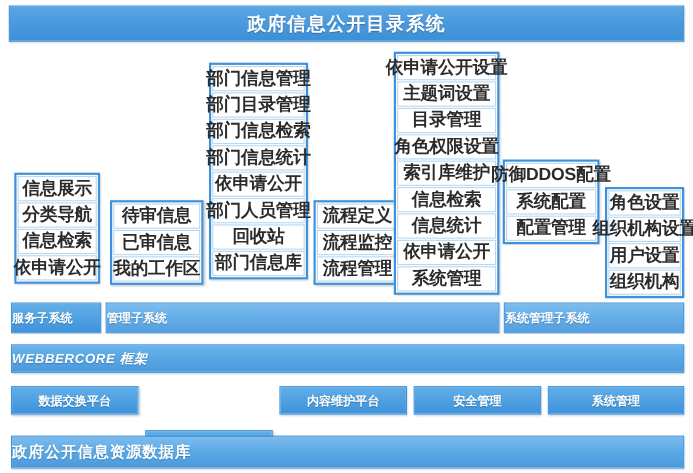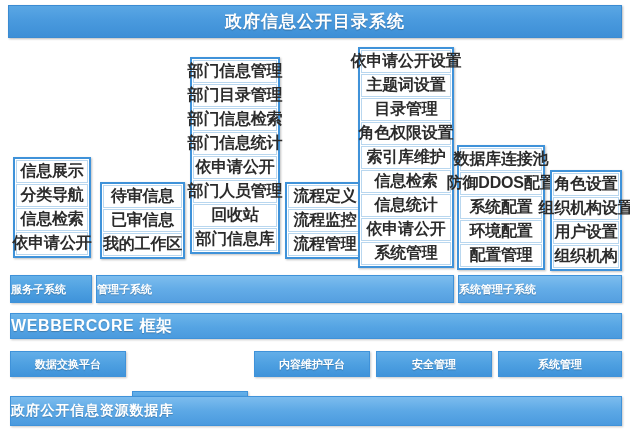--- a/index.html
+++ b/index.html
@@ -93,22 +93,23 @@
   .bar-blue {
     background: linear-gradient(to bottom, #64b0e8 0%, #4fa1e1 50%, #3f93da 100%);
   }
   .bar-light {
     background: linear-gradient(to bottom, #7dbdee 0%, #63ace7 50%, #559fe0 100%);
   }
   .bar-core {
     background: linear-gradient(to bottom, #6bb4ea 0%, #55a4e3 55%, #4a9ade 100%);
   }
   .bar-core span {
-    font-size: 16px;
+    font-size: 12px;
     letter-spacing: 0.6px;
+    font-style: italic;
   }
   .bar-db {
     background: linear-gradient(to bottom, #7cbcee 0%, #5ca8e5 50%, #4a9ade 100%);
   }
   .bar-db span {
     font-size: 14px;
     letter-spacing: 0.8px;
   }
   .platform-box {
     position: absolute;
@@ -225,30 +226,24 @@
         </div>
         <div class="col-cell">
           <span>依申请公开</span>
         </div>
         <div class="col-cell">
           <span>系统管理</span>
         </div>
       </div>
       <div class="col-group" style="left: 457px; top: 145px; width: 88px;">
         <div class="col-cell">
-          <span>数据库连接池</span>
-        </div>
-        <div class="col-cell">
           <span>防御DDOS配置</span>
         </div>
         <div class="col-cell">
           <span>系统配置</span>
-        </div>
-        <div class="col-cell">
-          <span>环境配置</span>
         </div>
         <div class="col-cell">
           <span>配置管理</span>
         </div>
       </div>
       <div class="col-group" style="left: 550px; top: 170px; width: 72px;">
         <div class="col-cell">
           <span>角色设置</span>
         </div>
         <div class="col-cell">

